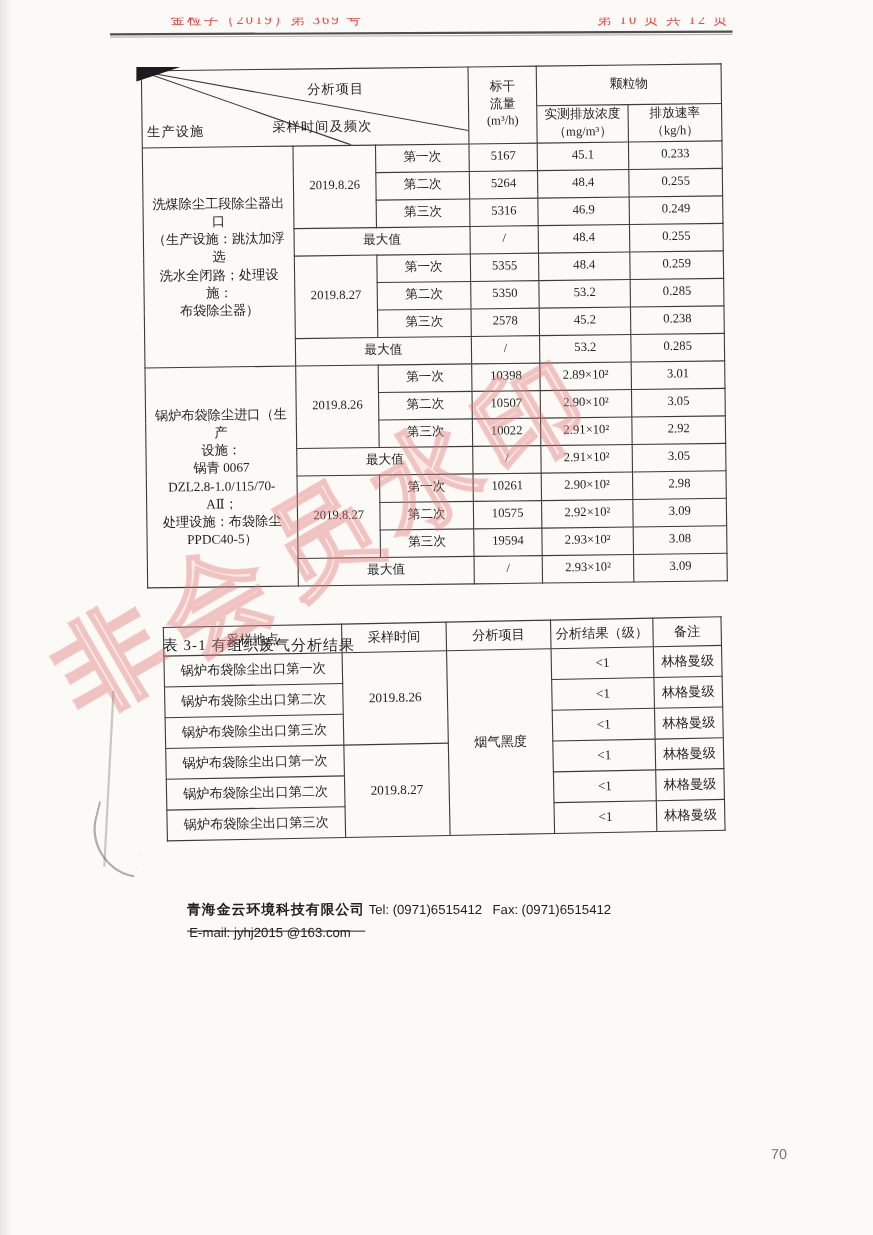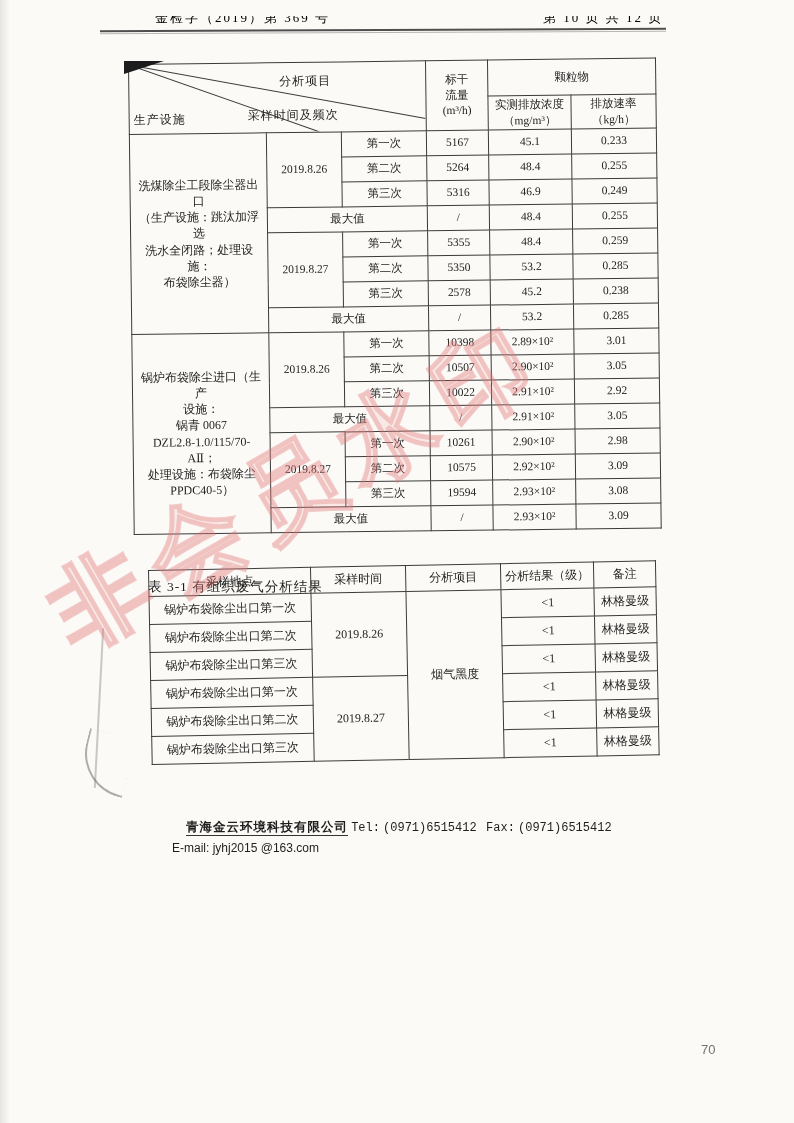--- a/index.html
+++ b/index.html
@@ -6,21 +6,21 @@
   body{
     width:794px;height:1123px;position:relative;overflow:hidden;
     background:#fbfaf7;
     font-family:"Liberation Serif","DejaVu Serif",serif;
     color:#1e1e1e;
   }
   .page-edge{position:absolute;left:0;top:0;bottom:0;width:10px;
     background:linear-gradient(90deg,#e7e5e1,rgba(251,250,247,0));}
   
   .hdr-clip{position:absolute;overflow:hidden;height:13px;}
-  .hdr-clip .t{display:block;margin-top:-7px;font-size:13px;letter-spacing:2px;color:#000000;}
+  .hdr-clip .t{display:block;margin-top:-7px;font-size:13px;letter-spacing:2px;color:#ef4444;}
   .hdr-rule{position:absolute;left:100px;top:29px;width:566px;height:2px;background:#4f4f4f;
     transform:rotate(-0.25deg);}
   .hdr-rule2{position:absolute;left:100px;top:32px;width:566px;height:1px;background:#b9b7b2;
     transform:rotate(-0.25deg);}
   
   table{border-collapse:collapse;table-layout:fixed;background:transparent;}
   td{border:1px solid #3b3b3b;text-align:center;vertical-align:middle;
      font-size:11.5px;line-height:1.35;padding:1px 2px;overflow:hidden;}
   .t1{position:absolute;left:128px;top:64px;width:527px;transform:rotate(-0.7deg);
       transform-origin:left top;}
@@ -34,22 +34,22 @@
   td.loc{font-size:12px;padding:2px 5px;}
   td.diag{position:relative;padding:0;}
   .diag-lbl{position:absolute;font-size:12px;letter-spacing:1px;}
   .diag svg{position:absolute;left:0;top:0;width:100%;height:100%;}
   tr.dr{height:25px;}
   tr.h1{height:36px;} tr.h2{height:34px;}
   .t2wrap tr.hh{height:26px;} .t2wrap tr.r{height:28px;}
   .t2wrap td{font-size:12px;}
   
   .foot{position:absolute;left:170px;top:819px;font-size:12.5px;}
-  .foot .co{font-weight:bold;border-bottom:1.5px solid #333;padding-bottom:1px;letter-spacing:1px;margin-left:16px;}
-  .foot .lat{font-family:Liberation Mono, monospace;font-size:12px;margin-top:44px;}
+  .foot .co{font-weight:bold;border-bottom:1.5px solid #333;padding-bottom:12px;letter-spacing:1px;}
+  .foot .lat{font-family:Liberation Sans, sans-serif;font-size:12px;margin-top:44px;}
   .foot-row2{position:absolute;left:172px;top:841px;
       font-family:Liberation Sans, sans-serif;font-size:12px;}
   .pageno{position:absolute;left:701px;top:1042px;font-size:13px;
       font-family:"Liberation Sans","DejaVu Sans",sans-serif;color:#737373;}
   
   .wm{position:absolute;left:60px;top:560px;z-index:5;pointer-events:none;
       transform:rotate(-30deg);transform-origin:0 50%;
       font-size:96px;font-weight:bold;letter-spacing:14px;white-space:nowrap;
       color:rgba(228,130,130,0.16);
       -webkit-text-stroke:2px rgba(224,120,120,0.42);

